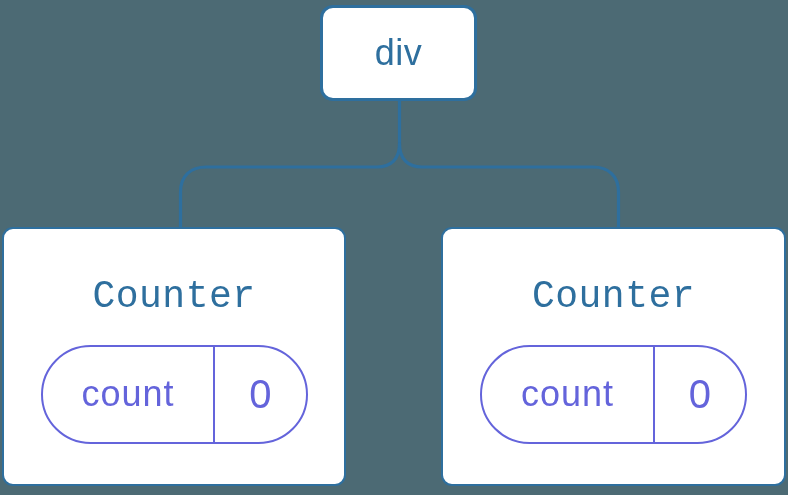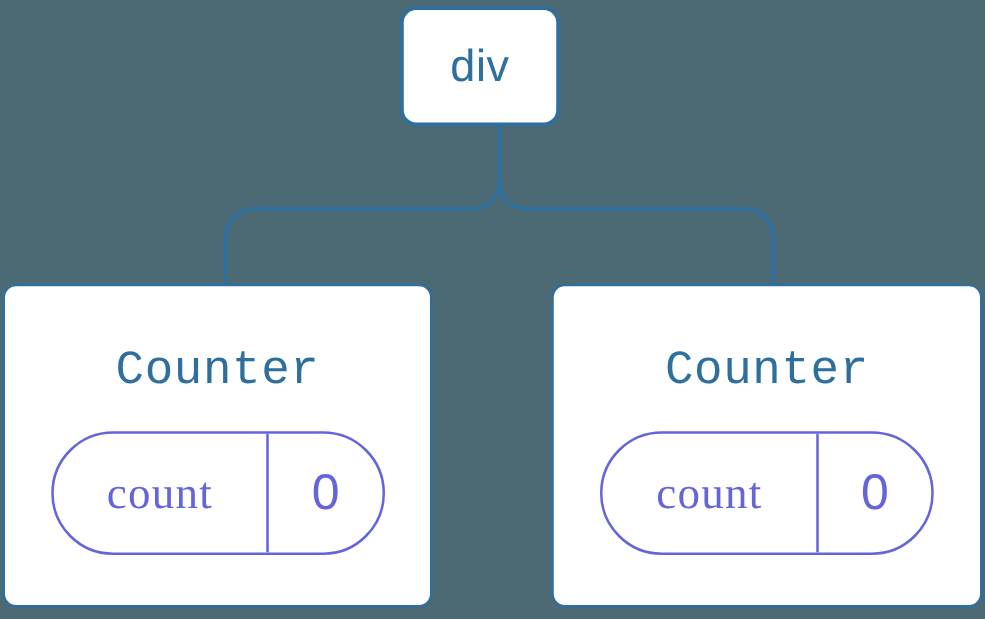--- a/index.html
+++ b/index.html
@@ -31,21 +31,21 @@
     fill: none;
     stroke: var(--node-blue);
     stroke-width: 3.2;
     stroke-linecap: round;
     stroke-linejoin: round;
   }
   .root-node {
     position: absolute;
     left: 320px;
     top: 5px;
-    width: 128px;
+    width: 157px;
     height: 96px;
     background: var(--card-background);
     border: 3px solid var(--node-blue);
     border-radius: 13px;
     display: flex;
     align-items: center;
     justify-content: center;
   }
   .root-node .root-label {
     color: var(--node-blue);
@@ -83,21 +83,20 @@
     border-radius: 60px;
     display: flex;
     overflow: hidden;
     background: var(--card-background);
   }
   .state-key-cell {
     flex: 0 0 65%;
     display: flex;
     align-items: center;
     justify-content: center;
-    font-family: Liberation Serif, serif;
   }
   .state-value-cell {
     flex: 1 1 auto;
     border-left: 2px solid var(--state-purple);
     display: flex;
     align-items: center;
     justify-content: center;
   }
   .state-key-cell span {
     color: var(--state-purple);

